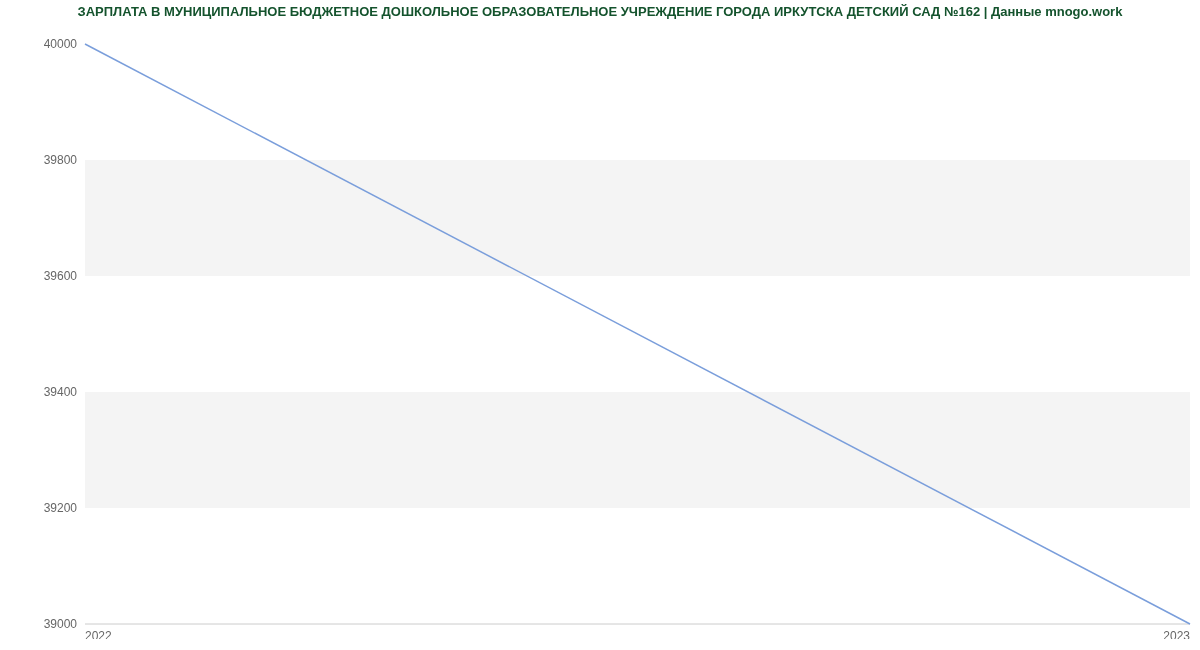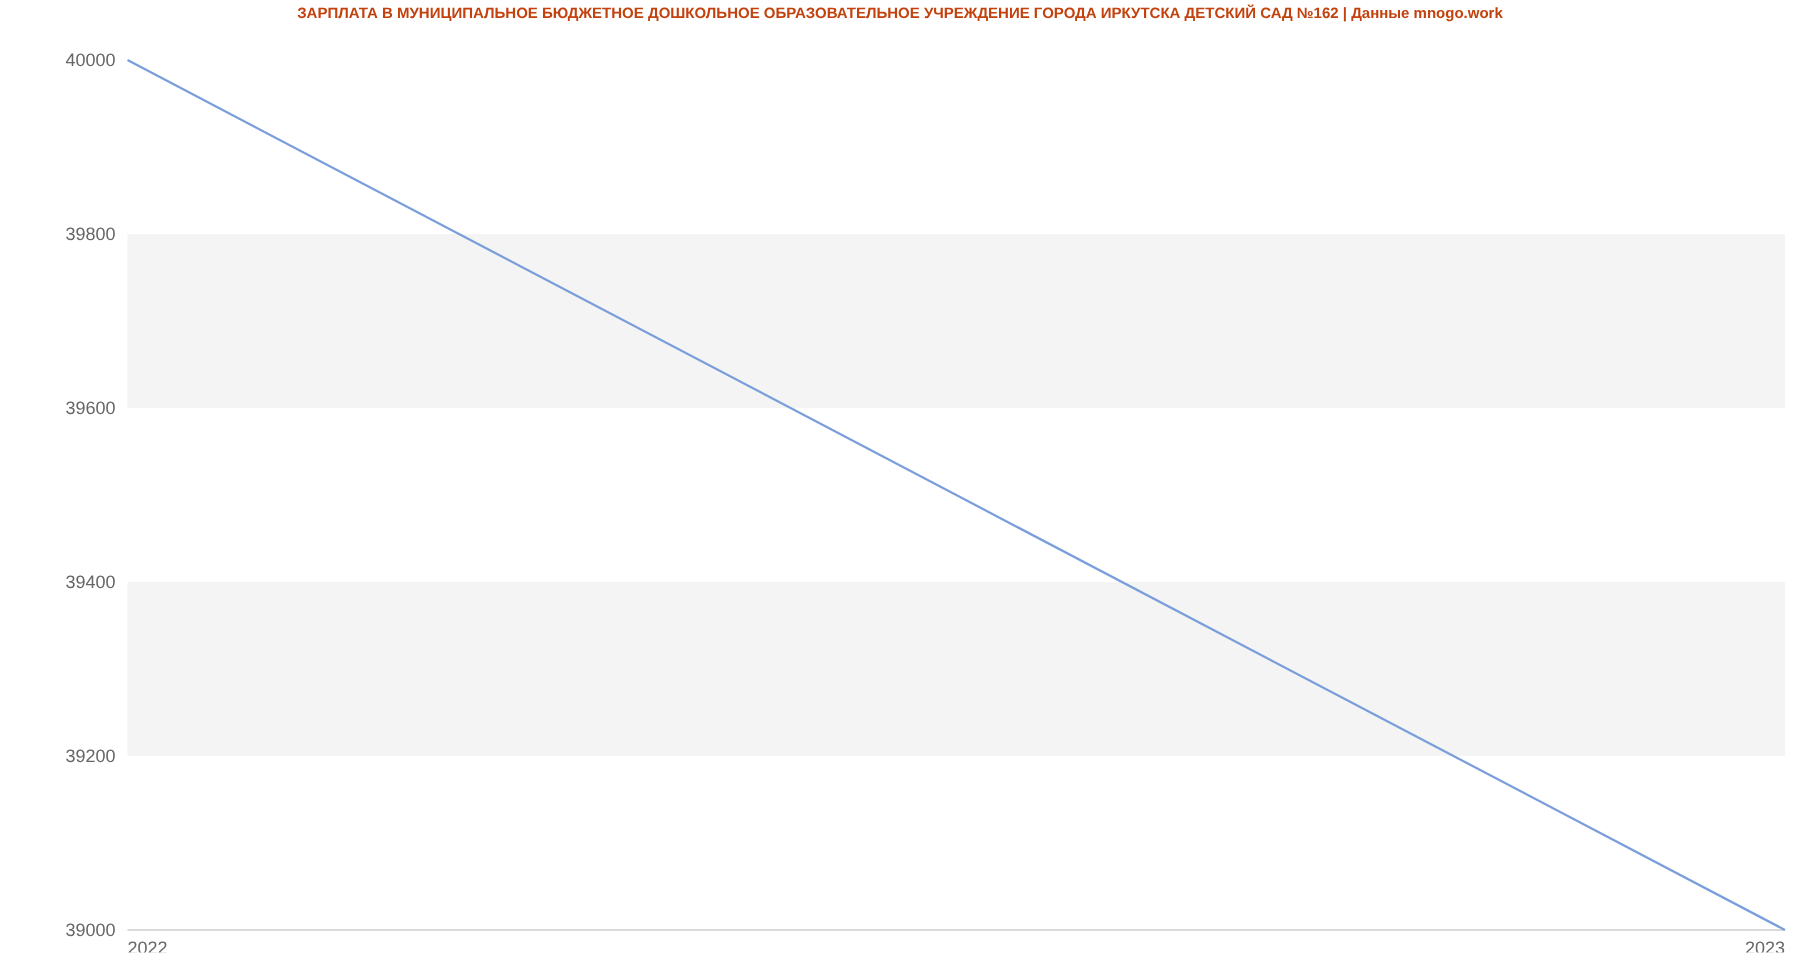--- a/index.html
+++ b/index.html
@@ -5,25 +5,25 @@
   html, body {
     margin: 0;
     padding: 0;
     width: 1200px;
     height: 650px;
     background: #ffffff;
     font-family: "Segoe UI", "Helvetica Neue", Arial, sans-serif;
     color: #333;
   }
   .title {
-    font-size: 10px;
+    font-size: 13px;
     font-weight: 700;
     text-align: center;
     padding-top: 4px;
-    color: #c2410c;
+    color: #14532d;
   }
   .chart-wrap {
     position: relative;
     width: 1200px;
     height: 620px;
   }
   svg { display: block; }
   .band {
     fill: #f4f4f4;
   }

